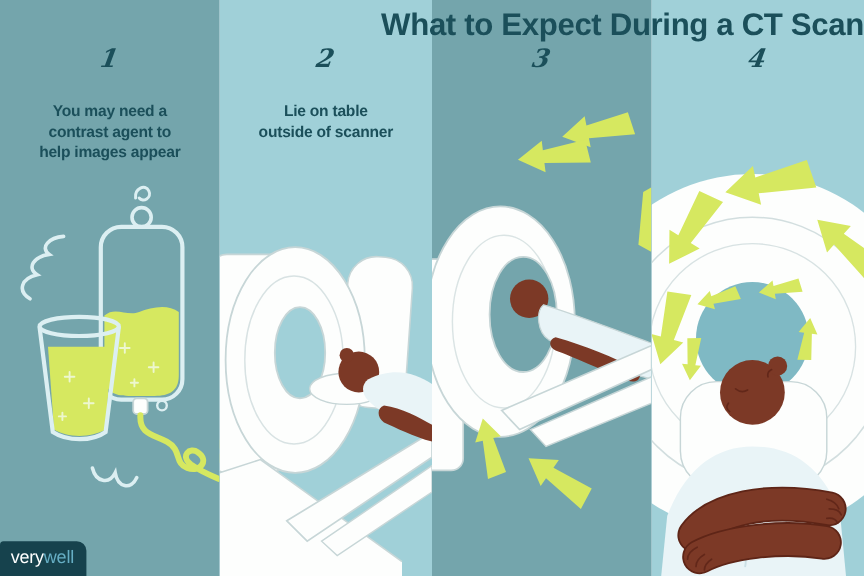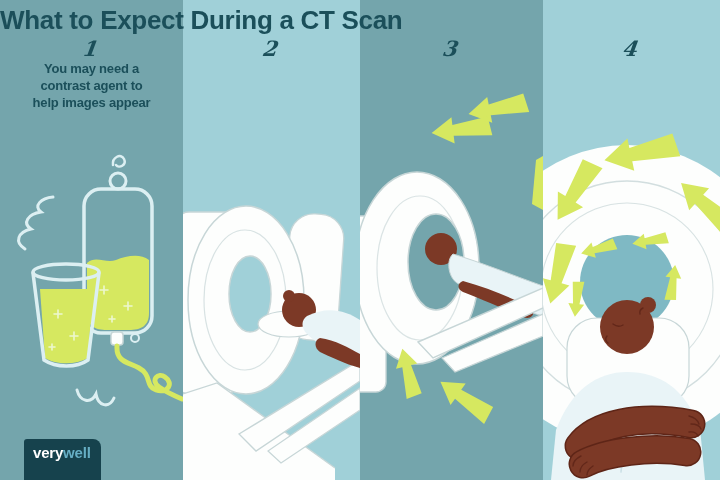--- a/index.html
+++ b/index.html
@@ -6,27 +6,27 @@
   .stage{position:relative;width:720px;height:480px;overflow:hidden;
          font-family:"Liberation Sans",sans-serif;}
   .panels{display:grid;grid-template-columns:183px 177px 183px 177px;height:100%;}
   .panel{position:relative;overflow:hidden;}
   .panel.dark{background:var(--panel-dark);}
   .panel.light{background:var(--panel-light);}
   .panel svg{position:absolute;inset:0;display:block;}
   .step-head{position:absolute;top:36px;left:0;right:0;text-align:center;z-index:2;}
   .step-num{display:inline-block;font-family:"DejaVu Serif",serif;font-style:italic;
             font-weight:700;font-size:21px;color:var(--ink);transform:skewX(-10deg);}
-  .step-caption{margin-top:0;font-size:13px;font-weight:700;color:var(--ink);
+  .step-caption{margin-top:24px;font-size:13px;font-weight:700;color:var(--ink);
             line-height:1.3;white-space:pre-line;letter-spacing:-0.2px;}
-  .title{position:absolute;top:5px;left:0;right:0;text-align:left;font-size:26px;
+  .title{position:absolute;top:5px;left:0;right:0;text-align:right;font-size:26px;
             font-weight:700;color:var(--ink);z-index:3;letter-spacing:-0.3px;}
   .logo{position:absolute;left:0;bottom:0;background:var(--logo-bg);z-index:4;
-            font-weight:700;font-size:15px;color:#fff;padding:5px 10px 19px 9px;
-            border-radius:3px 8px 0 0;letter-spacing:-0.2px;margin-left:24px;}
+            font-weight:400;font-size:15px;color:#fff;padding:5px 10px 7px 9px;
+            border-radius:3px 8px 0 0;letter-spacing:-0.2px;}
   .logo .well{color:var(--logo-well);}
   
   .wh{fill:var(--white);}
   .ol{stroke:var(--outline);fill:none;}
   .wh.ol{fill:var(--white);}
   .lt{stroke:var(--light-line);fill:none;stroke-linecap:round;}
   .grn{fill:var(--green);}
   .skin{fill:var(--skin);}
   .gown{fill:var(--gown);}
   .bore2{fill:var(--panel-light);}
@@ -98,20 +98,22 @@
         <g>
           <ellipse class="wh ol" stroke-width="1.2" cx="106" cy="324" rx="31" ry="13"></ellipse>
           <circle class="skin" cx="116" cy="310" r="17"></circle>
           <circle class="skin" cx="106" cy="296" r="6"></circle>
           <path class="gown" d="M124,316 C144,306 162,310 177,320 L177,356 C152,354 134,344 124,334 C118,328 118,320 124,316 Z"></path>
           <path class="skin" d="M137,338 C152,340 166,348 177,354 L177,368 C162,364 146,356 137,352 C131,348 131,340 137,338 Z"></path>
         </g>
       </svg>
       <div class="step-head">
         <span class="step-num">2</span>
+        <div class="step-caption">Lie on table
+outside of scanner</div>
       </div>
     </div>
 
     <div class="panel dark">
       <svg viewBox="0 0 183 480">
         <defs>
           <path id="arw" d="M0,11 L18,0 L18,6.5 L48,3 L50,19 L18,15.5 L18,22 Z"></path>
         </defs>
         <g>
           <rect class="wh ol" stroke-width="1.4" x="-10" y="216" width="36" height="176" rx="10"></rect>

